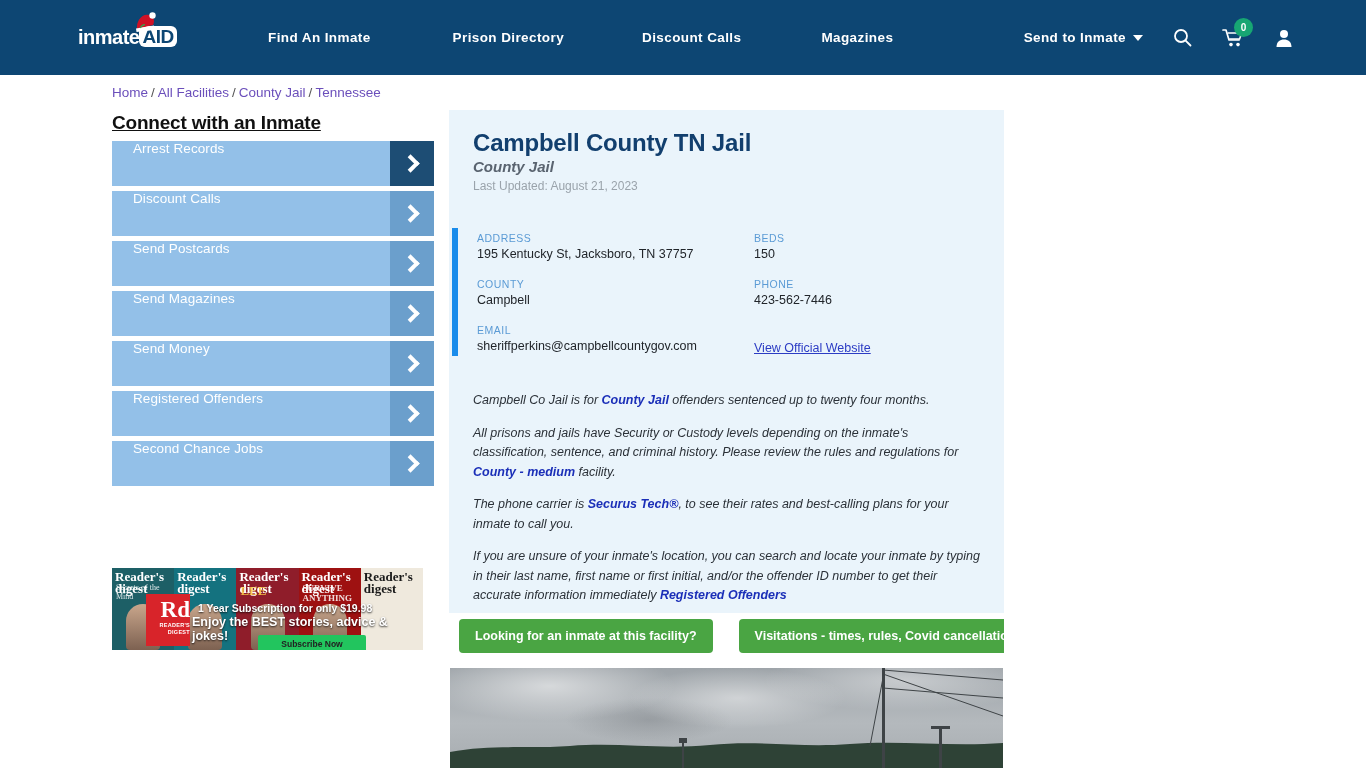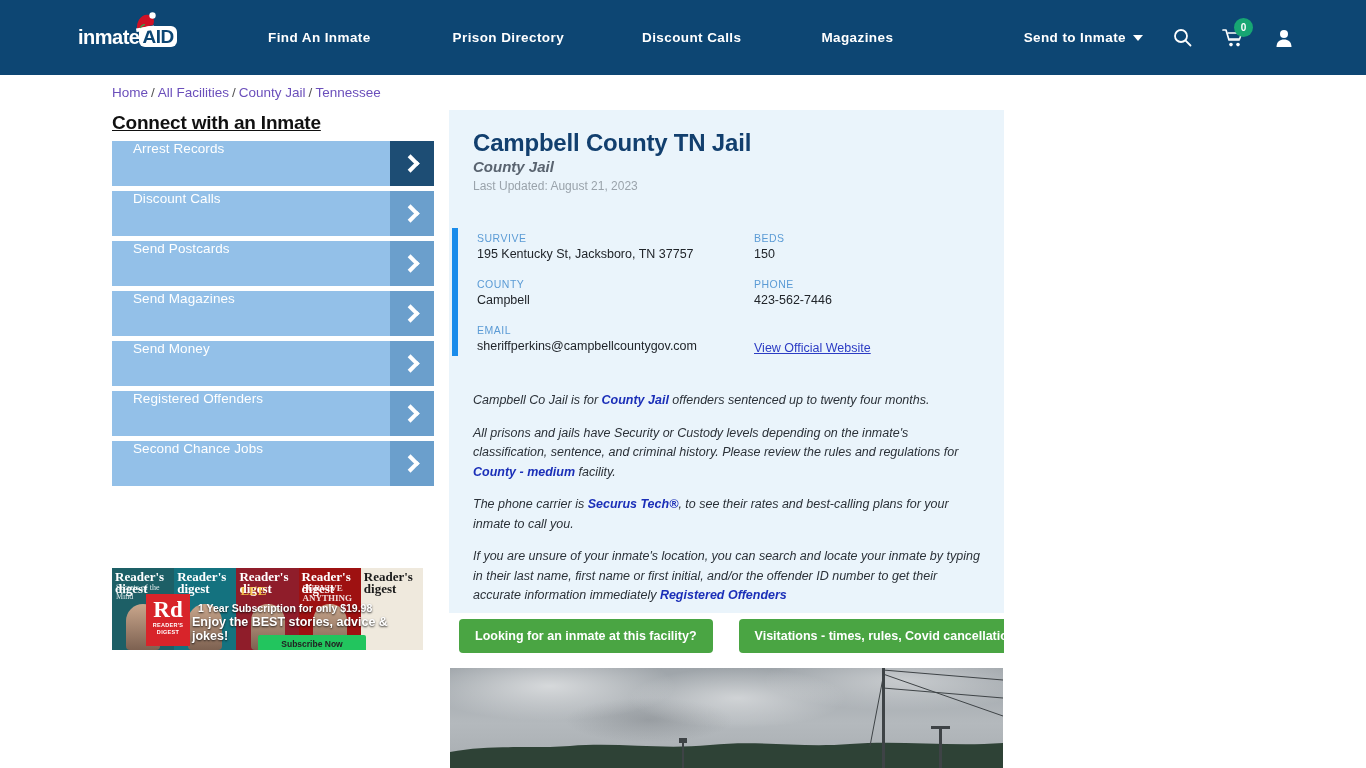--- a/index.html
+++ b/index.html
@@ -118,21 +118,21 @@
     font-family: "Liberation Serif", serif; font-size: 8px; color: #ffffff; opacity: .85;
   }
   .ad-face {
     position: absolute; bottom: 0; left: 50%; transform: translateX(-50%);
     width: 34px; height: 46px; border-radius: 17px 17px 4px 4px;
     background: linear-gradient(#c9a68c, #7d6151);
   }
   .ad-rd {
     position: absolute; left: 34px; top: 26px;
     width: 44px; height: 52px; background: #d8242a;
-    color: #fff; text-align: center; font-family: "Liberation Serif", serif;
+    color: #fff; text-align: right; font-family: "Liberation Serif", serif;
   }
   .ad-rd b { display: block; font-size: 23px; line-height: 25px; margin-top: 3px; }
   .ad-rd span { display: block; font-size: 5.5px; font-weight: bold; letter-spacing: .3px; line-height: 7px; font-family: "Liberation Sans", sans-serif; }
   .ad-line1 {
     position: absolute; left: 86px; top: 34px; width: 215px;
     color: #fff; font-size: 10.5px; font-weight: bold; text-shadow: 0 1px 2px rgba(0,0,0,.8);
   }
   .ad-line2 {
     position: absolute; left: 80px; top: 47px; width: 228px;
     color: #fff; font-size: 12.5px; font-weight: bold; text-shadow: 0 1px 2px rgba(0,0,0,.8);
@@ -356,21 +356,21 @@
 </div>
 
 <div class="panel">
   <div class="fac-title">Campbell County TN Jail</div>
   <div class="fac-sub">County Jail</div>
   <div class="fac-updated">Last Updated: August 21, 2023</div>
 
   <div class="info-accent"></div>
   <div class="info-grid" id="info-grid">
       <div class="info-cell">
-        <div class="info-key">SURVIVE</div>
+        <div class="info-key">ADDRESS</div>
         <div class="info-val">195 Kentucky St, Jacksboro, TN 37757</div>
       </div>
       <div class="info-cell">
         <div class="info-key">BEDS</div>
         <div class="info-val">150</div>
       </div>
       <div class="info-cell">
         <div class="info-key">COUNTY</div>
         <div class="info-val">Campbell</div>
       </div>

